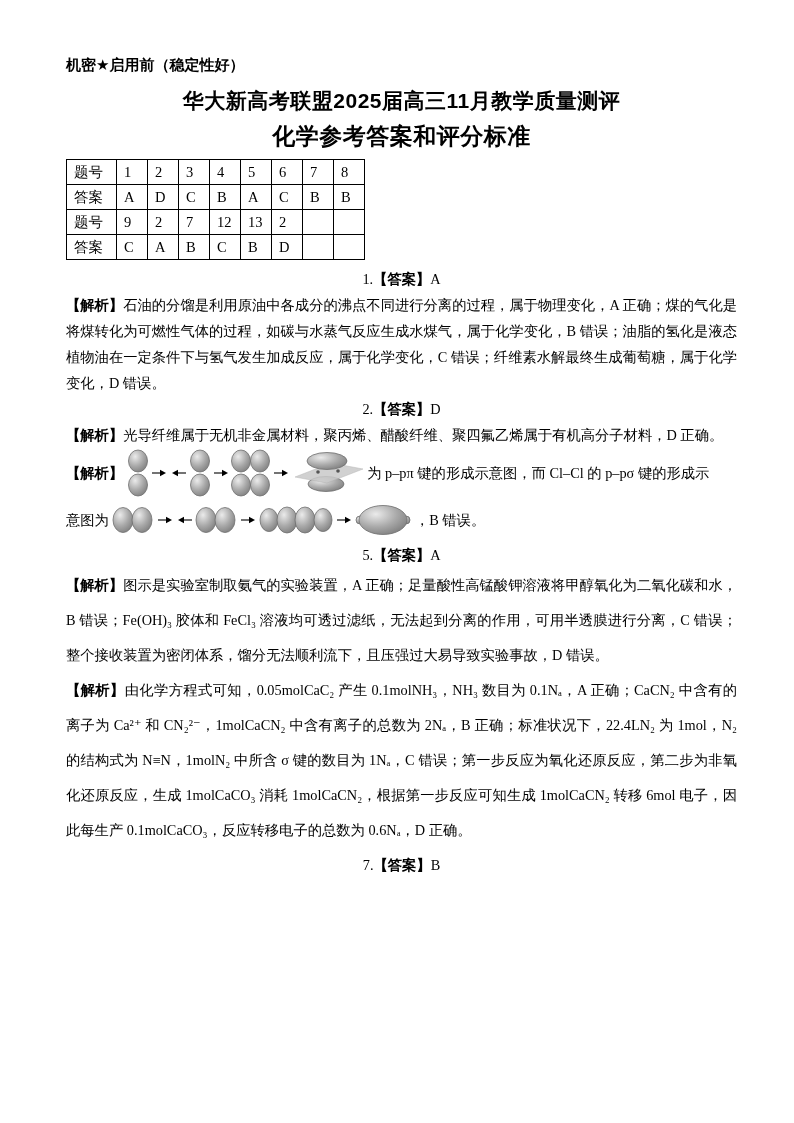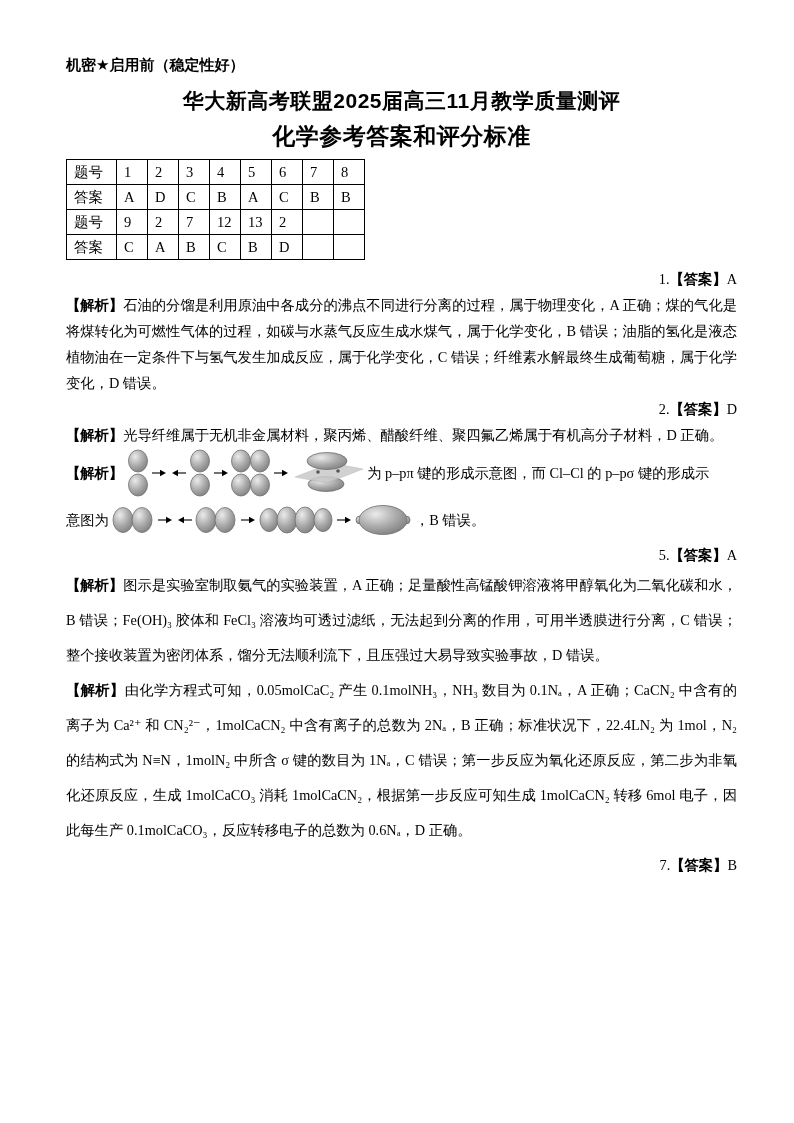--- a/index.html
+++ b/index.html
@@ -27,21 +27,21 @@
   }
   table.answers { border-collapse: collapse; margin-top: 10px; }
   table.answers td {
     border: 1.6px solid #000;
     height: 25px; font-size: 14.5px;
     padding: 0 0 0 7px; text-align: left; vertical-align: middle;
   }
   table.answers td.h { width: 50px; }
   table.answers td.c { width: 31px; }
   .sol { font-size: 14.3px; }
-  .ansline { line-height: 26px; text-align: right; }
+  .ansline { line-height: 26px; text-align: center; }
   .lbl {
     font-family: "Liberation Sans", "DejaVu Sans", sans-serif;
     font-weight: 600;
   }
   .analysis { line-height: 26px; text-align: justify; text-justify: inter-character; }
   .wide .analysis { line-height: 35px; }
   
   .q4line { display: flex; align-items: center; }
   .q4line .txt { white-space: nowrap; }
   .q4l1 { height: 50px; }

